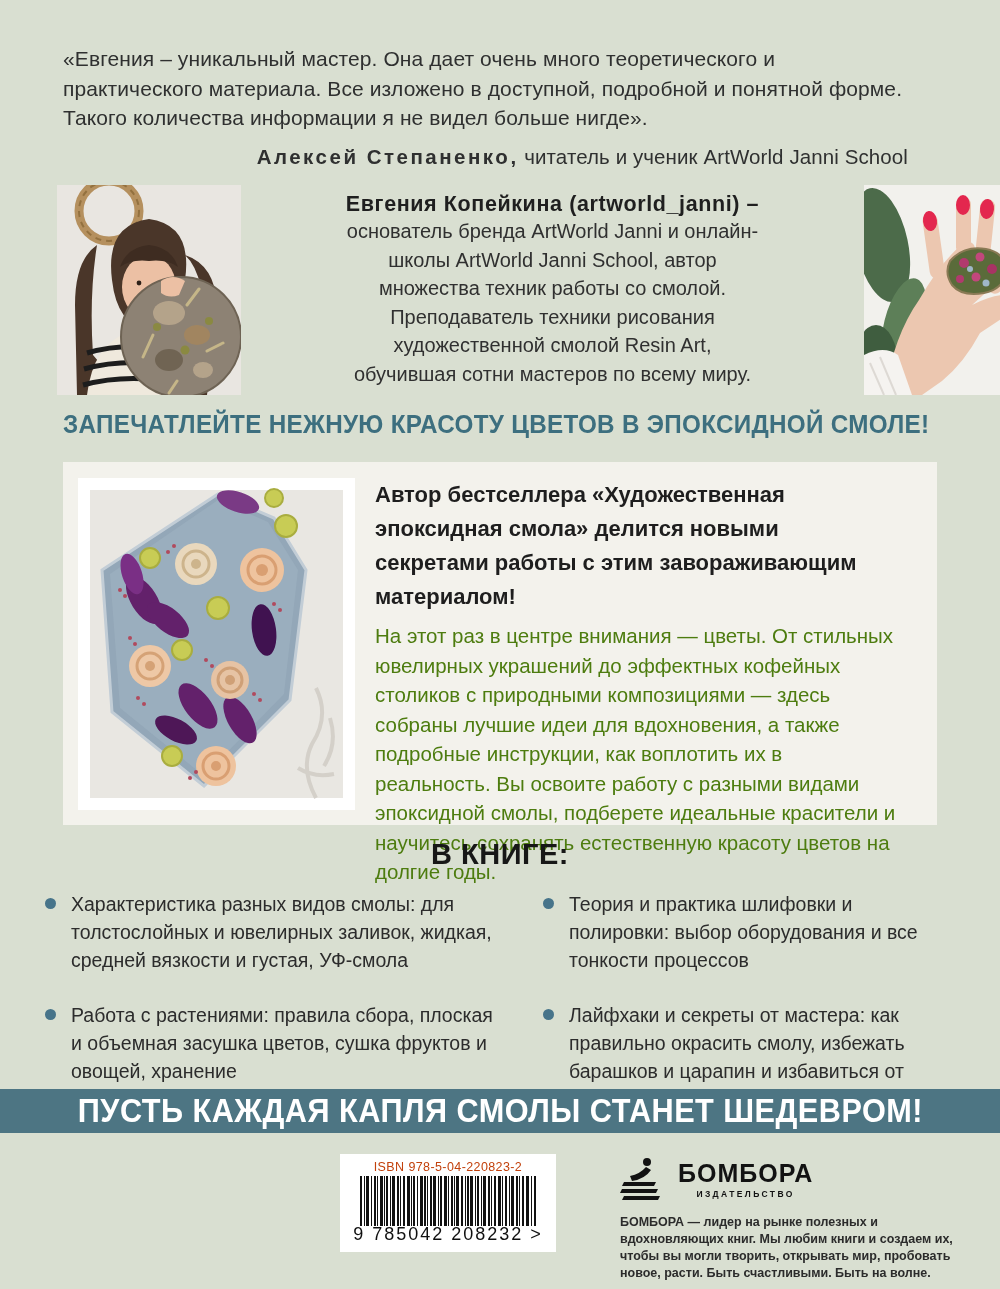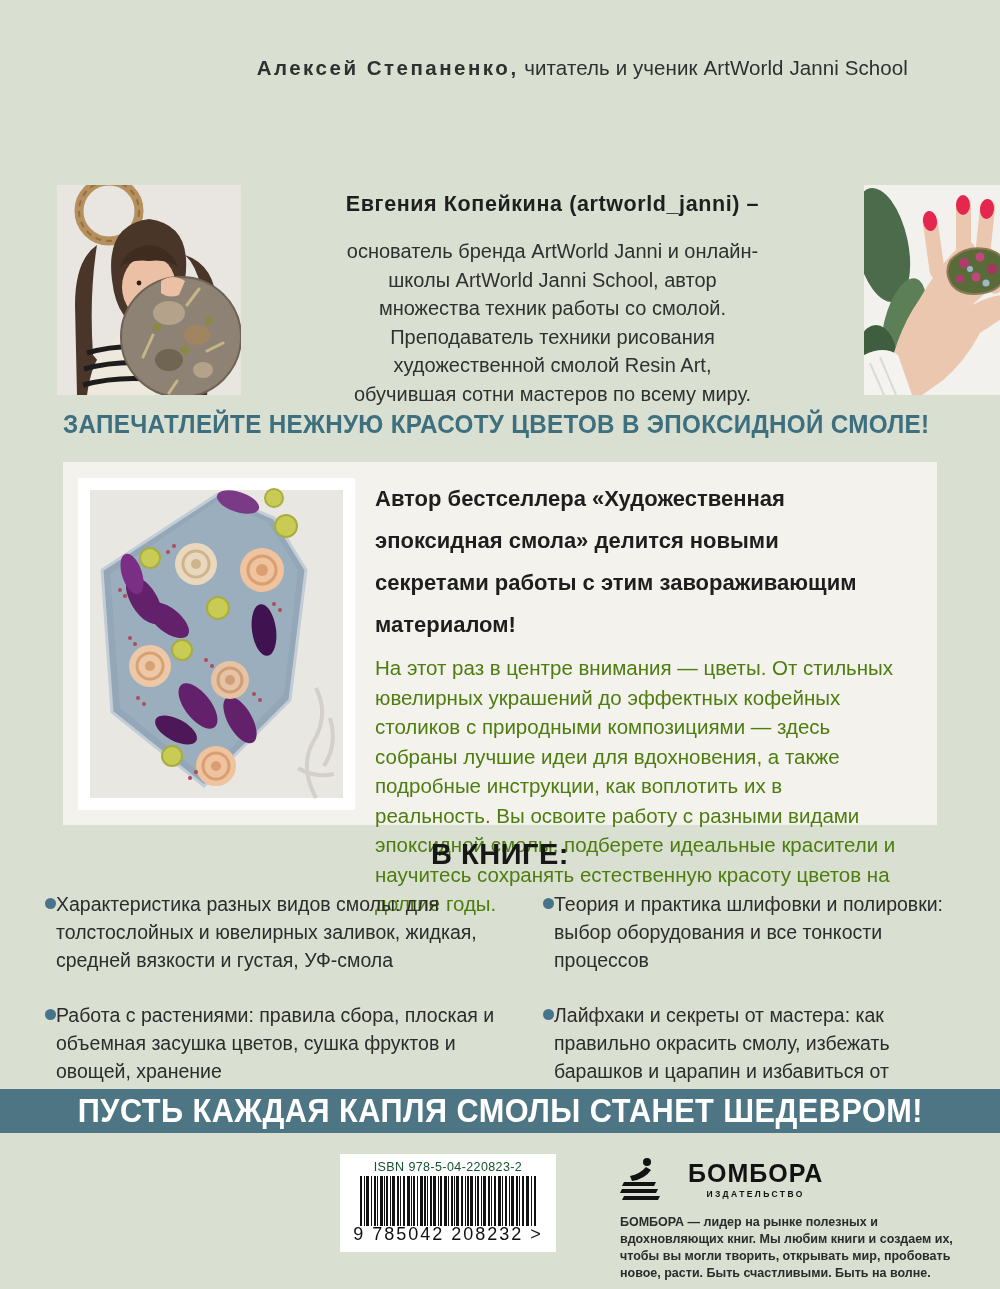--- a/index.html
+++ b/index.html
@@ -24,66 +24,67 @@
   .attr-name{font-weight:700;letter-spacing:2.5px;}
   .attr-role{letter-spacing:.1px;}
   
   .author-row{position:absolute;left:57px;top:185px;width:1000px;height:210px;display:flex;}
   .photo{flex:0 0 auto;overflow:hidden;background:#e8e6e2;}
   .photo svg{display:block;}
   .author-photo{width:184px;height:210px;}
   .ring-photo{width:193px;height:210px;}
   .author-bio{flex:1 1 auto;padding-top:7px;text-align:center;}
   .bio-name{margin:0 auto;font-size:21.5px;font-weight:700;letter-spacing:.6px;color:#1f1f1f;}
-  .bio-text{margin:20px auto 0 auto;width:412px;font-size:20px;line-height:28.5px;color:#303030;}
+  .bio-text{margin:0 auto 0 auto;width:412px;font-size:20px;line-height:28.5px;color:#303030;}
   
   .headline{
     position:absolute;left:63px;top:410px;margin:0;
     font-size:25px;font-weight:800;letter-spacing:.3px;color:var(--accent_teal,#3d6f7f);
     white-space:nowrap;transform:scaleX(.97);transform-origin:left center;
   }
   
   .card{position:absolute;left:63px;top:462px;width:874px;height:363px;background:var(--card_bg,#f3f2ec);}
   .card-photo{position:absolute;left:15px;top:16px;width:277px;height:332px;background:#fff;}
   .card-text{position:absolute;left:312px;top:16px;width:555px;}
-  .card-bold{margin:0;max-width:482px;font-size:22px;font-weight:700;line-height:42px;color:#1e1e1e;}
+  .card-bold{margin:0;max-width:482px;font-size:22px;font-weight:700;line-height:34px;color:#1e1e1e;}
   .card-body{margin:7px 0 0 0;max-width:525px;font-size:20.5px;line-height:29.5px;color:#4d7c0f;}
   
   .inbook-title{position:absolute;left:0;top:838px;width:100%;margin:0;text-align:center;
     font-size:29px;font-weight:800;letter-spacing:.5px;color:#171717;}
   .inbook-cols{position:absolute;left:45px;top:890px;width:930px;display:flex;gap:38px;}
   .col{list-style:none;margin:0;padding:0;}
   .col.left{width:460px;}
   .col.right{width:405px;}
-  .col li{display:flex;margin:0 0 27px 0;font-size:19.5px;line-height:28px;color:#2c2c2c;}
+  .col li{display:flex;gap:15px;margin:0 0 27px 0;font-size:19.5px;line-height:28px;color:#2c2c2c;}
   .dot{flex:0 0 auto;width:11px;height:11px;margin-top:8px;border-radius:50%;background:var(--bullet,#47748a);}
   
   .banner{position:absolute;left:0;top:1089px;width:100%;height:44px;background:var(--banner_bg,#4d7583);
     display:flex;align-items:center;justify-content:center;text-align:center;}
   .banner span{color:#fff;font-size:33px;font-weight:700;letter-spacing:.5px;white-space:nowrap;
     transform:scaleX(.93);transform-origin:center;}
   
   .barcode-box{position:absolute;left:340px;top:1154px;width:216px;height:98px;background:#ffffff;
     text-align:center;box-sizing:border-box;padding-top:6px;}
-  .isbn{font-size:12.5px;letter-spacing:.4px;color:#14532d;}
+  .isbn{font-size:12.5px;letter-spacing:.4px;color:#c2410c;}
   .barcode-box svg{display:block;margin:2px auto 0 auto;}
   .barcode-digits{font-size:18px;letter-spacing:2px;color:#101010;margin-top:-2px;}
   .publisher{position:absolute;left:620px;top:1158px;width:352px;}
-  .logo-row{display:flex;align-items:center;gap:26px;}
+  .logo-row{display:flex;align-items:center;gap:16px;}
   .logo-icon svg{display:block;}
   .logo-name{font-size:25px;font-weight:800;letter-spacing:1px;color:#121212;line-height:1;}
   .logo-sub{font-size:8.5px;font-weight:700;letter-spacing:2.4px;color:#121212;margin-top:3px;text-align:center;}
   .pub-text{margin:12px 0 0 0;font-size:12.5px;font-weight:600;line-height:17px;color:#2b2b2b;}
 </style>
 </head>
 <body>
 
 <div id="cover" style="--page_bg: #d9dfd1; --card_bg: #f3f2ec; --accent_teal: #3d6f7f; --banner_bg: #4d7583; --bullet: #47748a;">
 
   <section class="quote-block">
+    <p class="quote">«Евгения – уникальный мастер. Она дает очень много теоретического и практического материала. Все изложено в доступной, подробной и понятной форме. Такого количества информации я не видел больше нигде».</p>
     <p class="attribution">
       <span class="attr-name">Алексей Степаненко,</span>
       <span class="attr-role"> читатель и ученик ArtWorld Janni School</span>
     </p>
   </section>
 
   <section class="author-row">
     <div class="photo author-photo">
       <svg width="184" height="210" viewBox="0 0 184 210" xmlns="http://www.w3.org/2000/svg">
         <rect width="184" height="210" fill="#e9e6e1"></rect>

